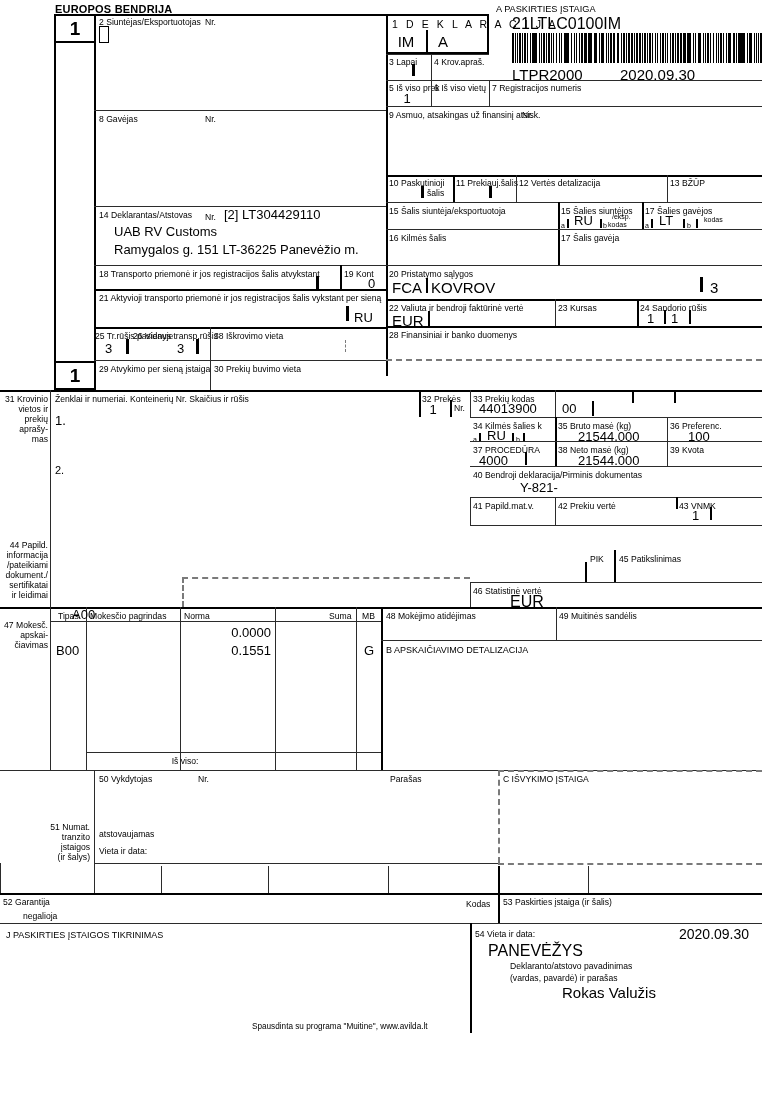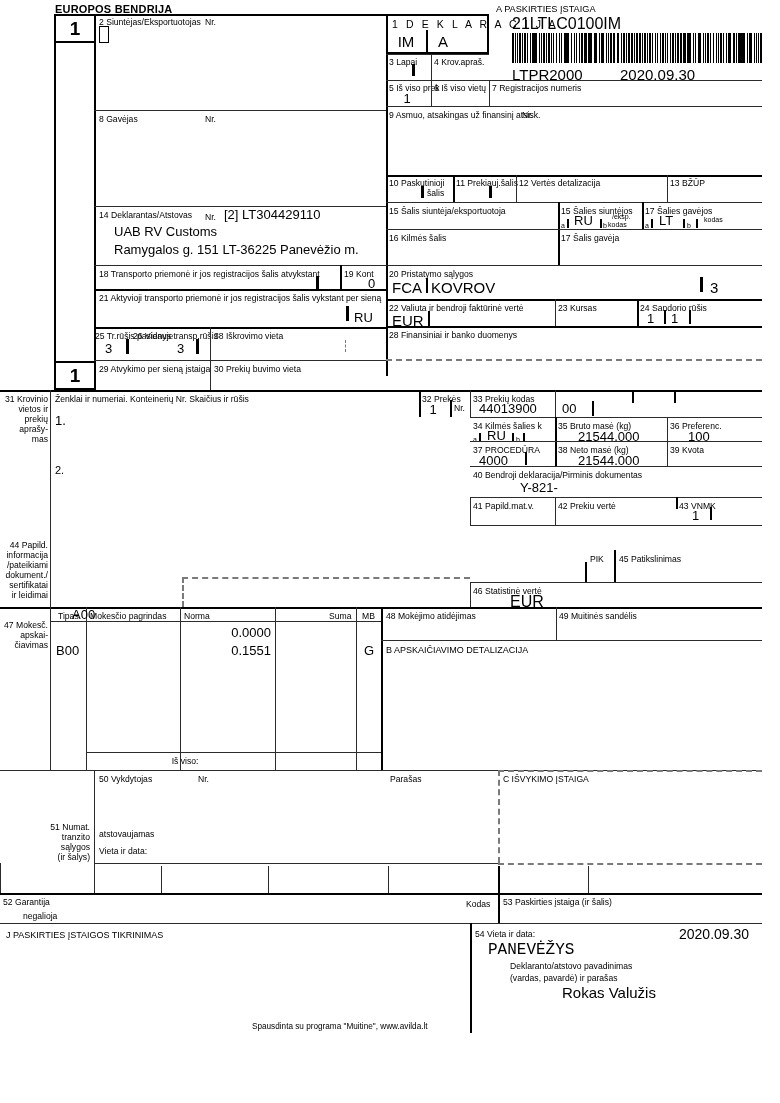--- a/index.html
+++ b/index.html
@@ -598,21 +598,21 @@
   <div class="lbl" style="left:99px;top:846px;">Vieta ir data:</div>
 
   <div class="vdash" style="left:498px;top:770px;height:93px;"></div>
   <div class="hdash" style="left:498px;top:770px;width:264px;"></div>
   <div class="lbl" style="left:503px;top:774px;">C IŠVYKIMO ĮSTAIGA</div>
   <div class="val-sm" style="left:505px;top:790px;"></div>
 
   <div class="lblw rgt" style="left:0px;top:822px;width:90px;">
     <div>51 Numat.</div>
     <div>tranzito</div>
-    <div>sąlygos</div>
+    <div>įstaigos</div>
     <div>(ir šalys)</div>
   </div>
 
   <div class="hl" style="left:94px;top:863px;width:404px;"></div>
   <div class="hdash" style="left:498px;top:863px;width:264px;"></div>
   <div class="vl" style="left:0px;top:863px;height:30px;"></div>
   <div class="vl" style="left:94px;top:863px;height:30px;"></div>
   <div class="vl" style="left:161px;top:866px;height:27px;"></div>
   <div class="vl" style="left:268px;top:866px;height:27px;"></div>
   <div class="vl" style="left:388px;top:866px;height:27px;"></div>
@@ -629,20 +629,20 @@
   <div class="lbl" style="left:503px;top:897px;">53 Paskirties įstaiga (ir šalis)</div>
   <div class="val-sm" style="left:505px;top:910px;"></div>
 
   <div class="hl" style="left:0px;top:923px;width:762px;"></div>
   <div class="lbl" style="left:6px;top:930px;font-size:9px;">J  PASKIRTIES ĮSTAIGOS TIKRINIMAS</div>
   <div class="val-sm" style="left:8px;top:947px;"></div>
 
   <div class="vl2" style="left:470px;top:923px;height:110px;"></div>
   <div class="lbl" style="left:475px;top:929px;">54 Vieta ir data:</div>
   <div class="val-lg" style="left:679px;top:926px;font-size:14px;">2020.09.30</div>
-  <div class="val-lg" style="left:488px;top:942px;font-size:16px;font-family:Liberation Mono, monospace;">PANEVĖŽYS</div>
+  <div class="val-lg" style="left:488px;top:942px;font-size:16px;">PANEVĖŽYS</div>
   <div class="lbl" style="left:510px;top:961px;">Deklaranto/atstovo pavadinimas</div>
   <div class="lbl" style="left:510px;top:973px;">(vardas, pavardė) ir parašas</div>
   <div class="val-lg" style="left:562px;top:984px;font-size:15px;">Rokas Valužis</div>
 
   <div class="foot" style="left:252px;top:1022px;">Spausdinta su programa "Muitine", www.avilda.lt</div>
 
 </div>
 
 </body></html>

